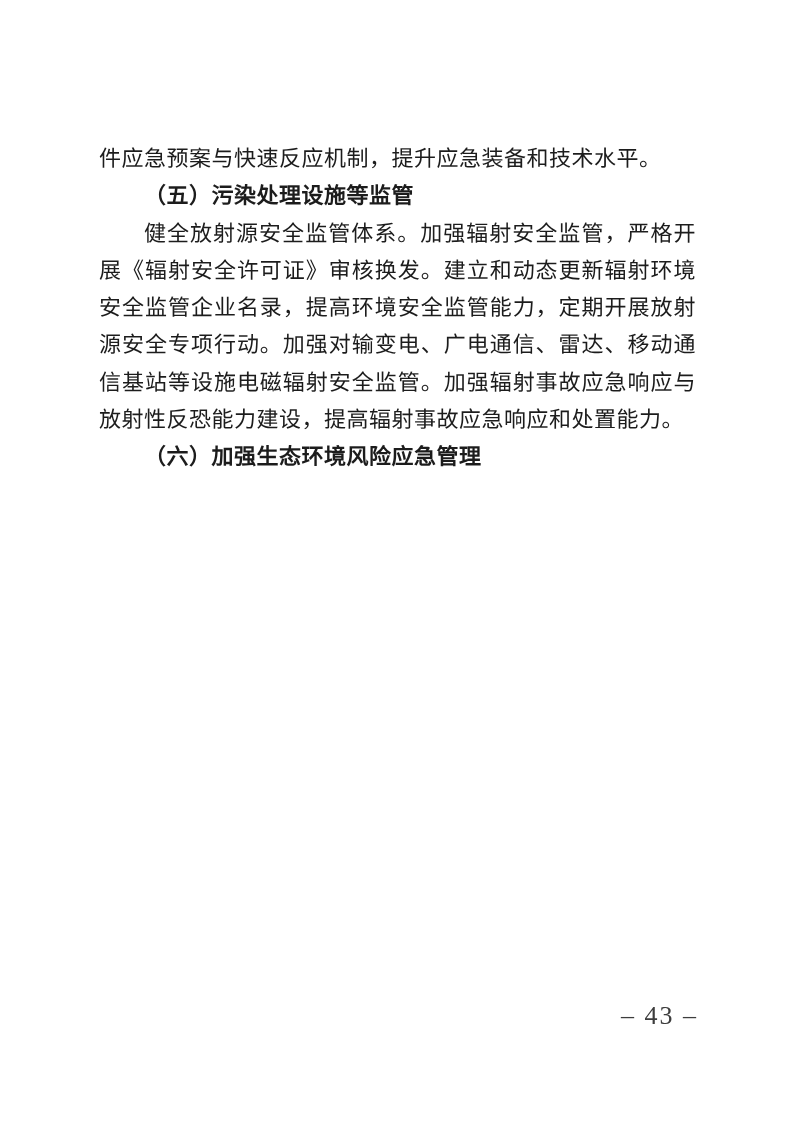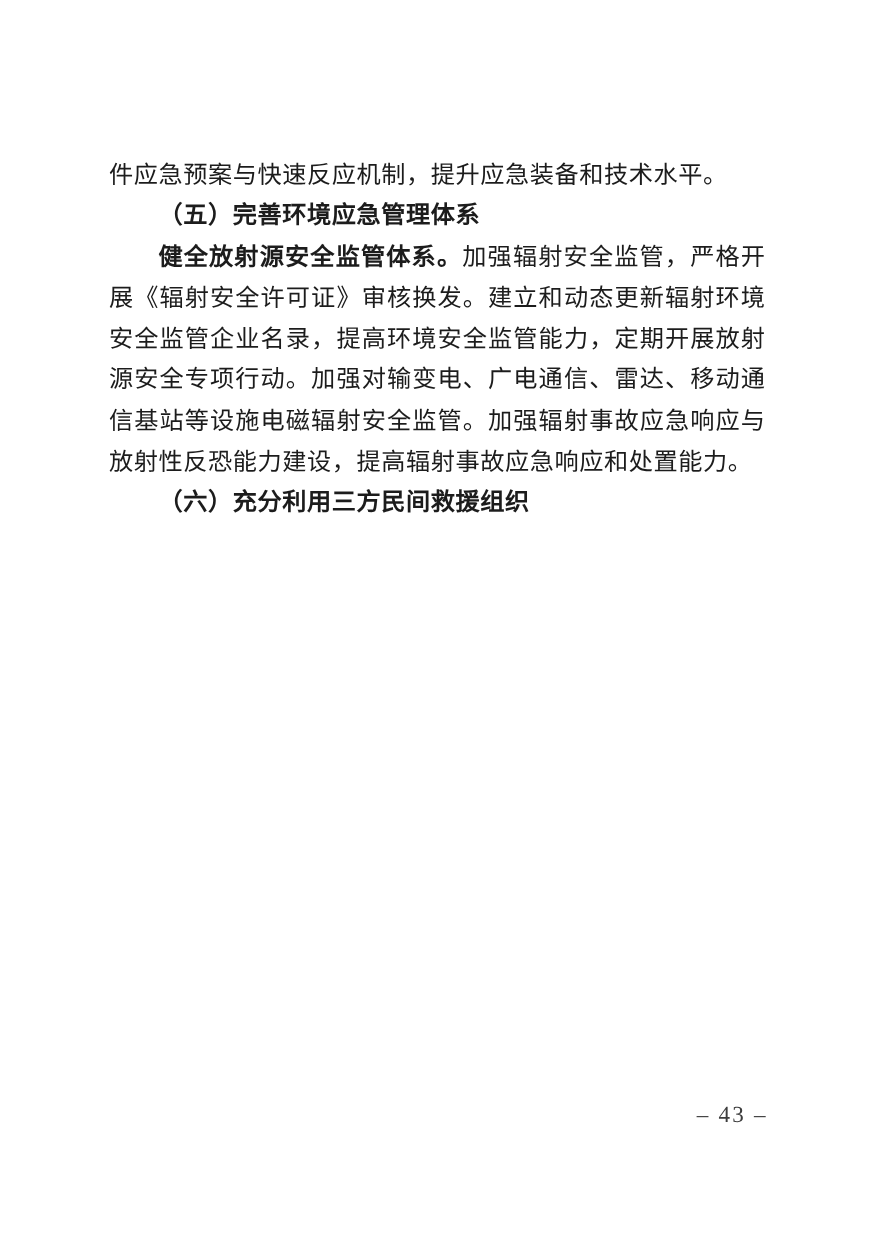--- a/index.html
+++ b/index.html
@@ -33,54 +33,54 @@
   }
   .para-indent {
     text-indent: 45px;
   }
   .heading {
     font-weight: bold;
     text-indent: 45px;
     text-align: left;
   }
   .lead {
-    font-weight: bold;
+    font-weight: normal;
   }
   .page-footer {
     position: absolute;
     top: 1001px;
     left: 0;
     right: 95px;
     text-align: right;
-    font-size: 21px;
+    font-size: 26px;
     color: #3d3d3d;
     letter-spacing: 2px;
     font-family: "Liberation Serif", "DejaVu Serif", serif;
   }
 </style>
 </head>
 <body>
 
 <div class="page">
   <div class="text-block">
 
     <p class="body-para">
       <span>件应急预案与快速反应机制，提升应急装备和技术水平。</span>
     </p>
 
     <p class="heading">
-      <span>（五）完善环境应急管理体系</span>
+      <span>（五）污染处理设施等监管</span>
     </p>
 
     <p class="body-para para-indent">
       <span class="lead">健全放射源安全监管体系。</span><span>加强辐射安全监管，严格开展《辐射安全许可证》审核换发。建立和动态更新辐射环境安全监管企业名录，提高环境安全监管能力，定期开展放射源安全专项行动。加强对输变电、广电通信、雷达、移动通信基站等设施电磁辐射安全监管。加强辐射事故应急响应与放射性反恐能力建设，提高辐射事故应急响应和处置能力。</span>
     </p>
 
     <p class="heading">
-      <span>（六）充分利用三方民间救援组织</span>
+      <span>（六）加强生态环境风险应急管理</span>
     </p>
 
 
 
   </div>
 
   <div class="page-footer">– 43 –</div>
 </div>
 
 </body></html>

